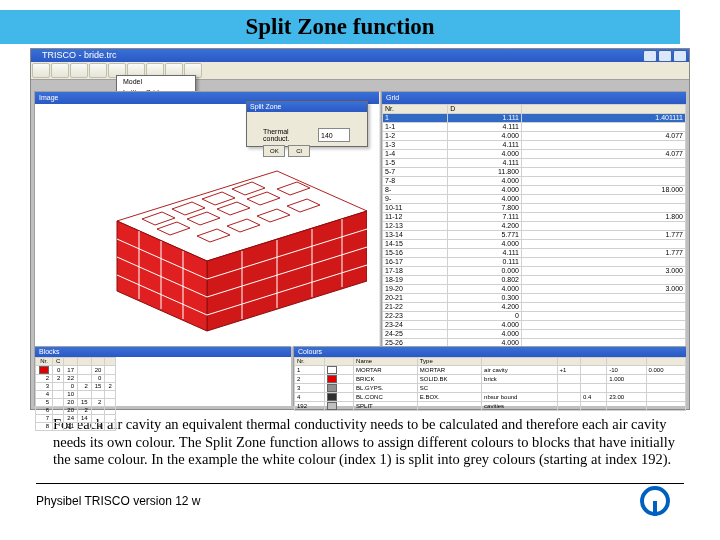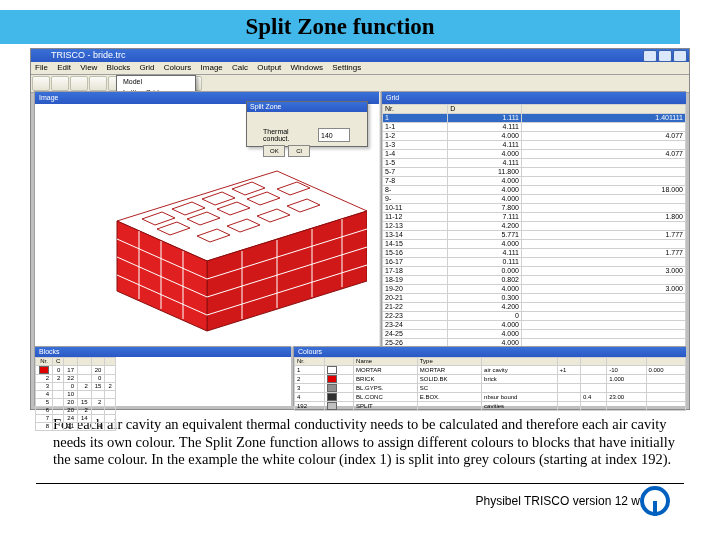--- a/index.html
+++ b/index.html
@@ -28,21 +28,21 @@
     font-size: 8px;
     border: 1px solid #898989;
     box-sizing: border-box;
   }
   .win-titlebar {
     background: linear-gradient(#3a70d8, #2a58c4);
     color: #fff;
     font-size: 9px;
     height: 13px;
     line-height: 13px;
-    padding-left: 20px;
+    padding-left: 11px;
     position: relative;
   }
   .win-sys {
     position: absolute; right: 2px; top: 1px; display: flex; gap: 1px;
   }
   .win-sys span {
     width: 12px; height: 10px; background: #dbe7fb; border: 1px solid #3a60a8;
     border-radius: 2px; display: inline-block;
   }
   .menubar {
@@ -141,21 +141,21 @@
     margin: 4px 36px 0 53px;
     font-size: 14.5px;
     line-height: 1.22;
   }
   .footer-hr {
     margin: 14px 36px 2px 36px;
     border: none; border-top: 1.5px solid #000;
   }
   .footer {
     margin: 0 36px;
-    display: flex; justify-content: flex-end; align-items: center;
+    display: flex; justify-content: space-between; align-items: center;
     font-family: Arial, sans-serif; font-size: 12px;
   }
   .logo {
     width: 30px; height: 30px; position: relative;
     margin-right: 14px;
   }
 </style>
 </head>
 <body>
 
@@ -165,33 +165,20 @@
 
   <div class="win-titlebar">
     <span>TRISCO - bride.trc</span>
     <div class="win-sys">
       <span></span>
       <span></span>
       <span></span>
     </div>
   </div>
 
-  <div class="menubar">
-    <span>File</span>
-    <span>Edit</span>
-    <span>View</span>
-    <span>Blocks</span>
-    <span>Grid</span>
-    <span>Colours</span>
-    <span>Image</span>
-    <span>Calc</span>
-    <span>Output</span>
-    <span>Windows</span>
-    <span>Settings</span>
-  </div>
 
   <div class="toolbar">
     <div class="tb-btn"></div>
     <div class="tb-btn"></div>
     <div class="tb-btn"></div>
     <div class="tb-btn"></div>
     <div class="tb-btn"></div>
     <div class="tb-btn"></div>
     <div class="tb-btn"></div>
     <div class="tb-btn"></div>

